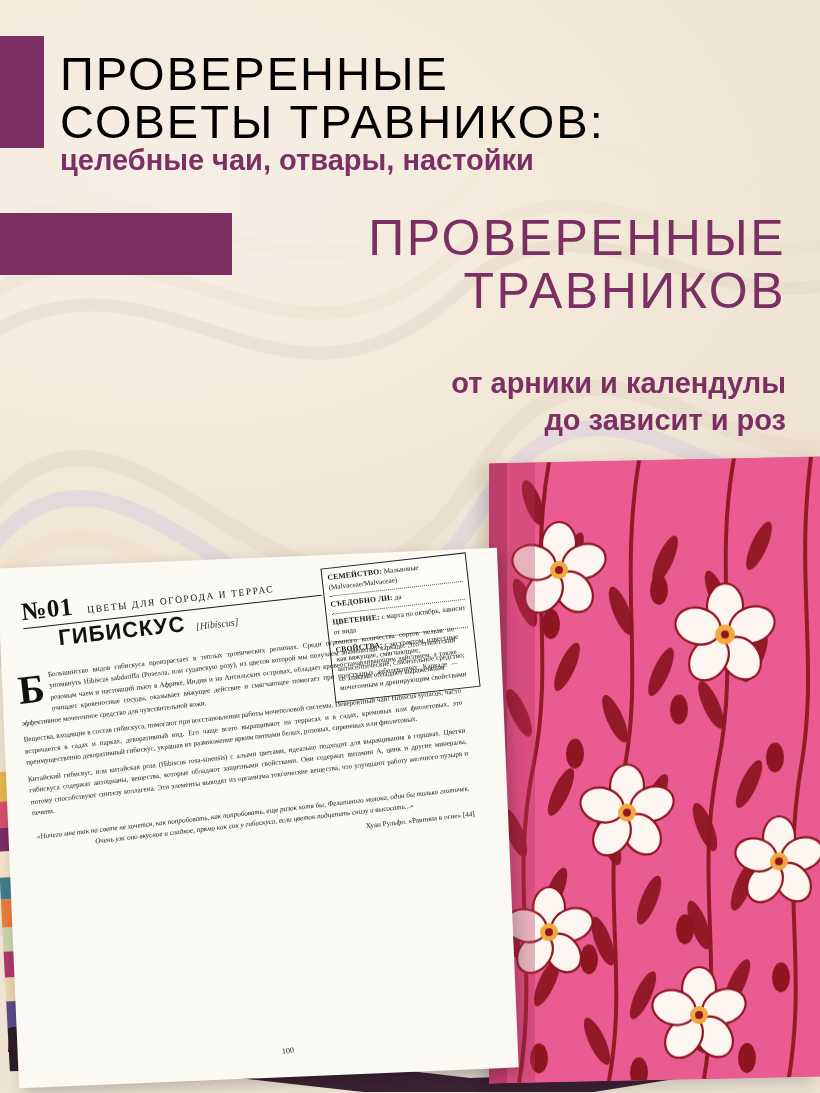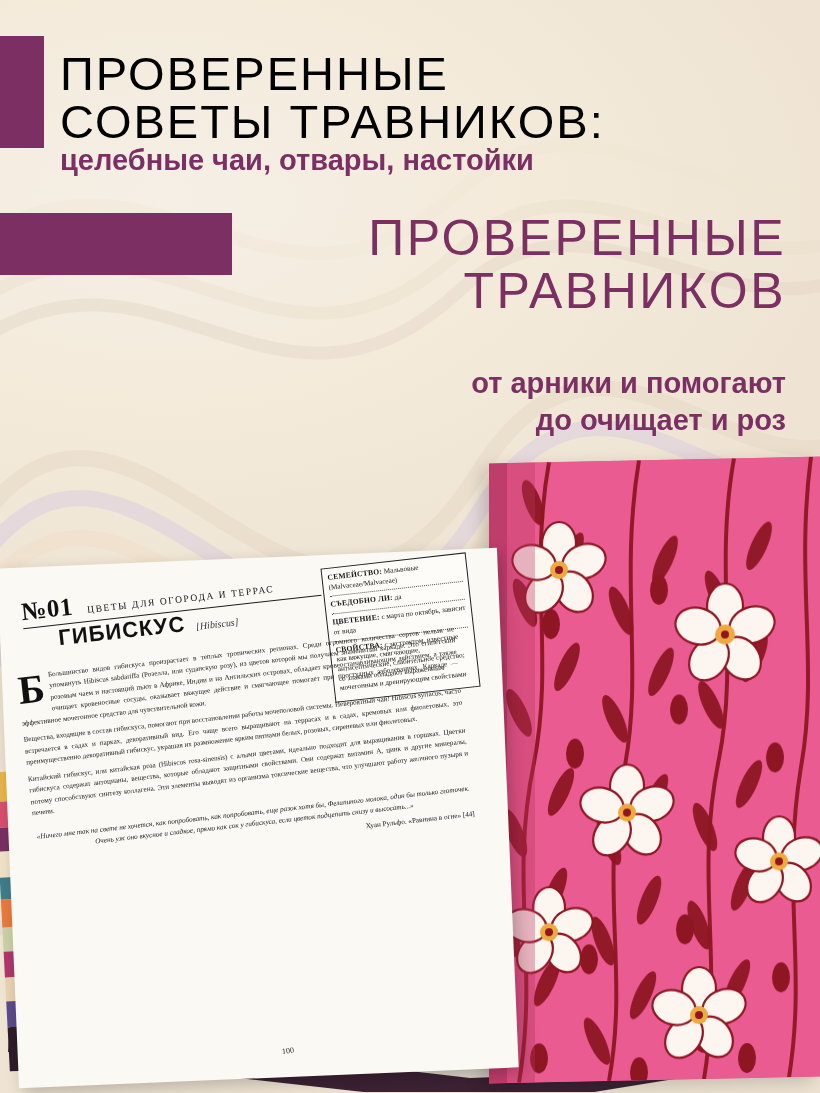--- a/index.html
+++ b/index.html
@@ -318,22 +318,22 @@
   </div>
 
   <div class="subtitle-1">целебные чаи, отвары, настойки</div>
 
   <div class="title-second">
     <span>ПРОВЕРЕННЫЕ</span>
     <span>ТРАВНИКОВ</span>
   </div>
 
   <div class="subtitle-2">
-    <span>от арники и помогают</span>
-    <span>до очищает и роз</span>
+    <span>от арники и календулы</span>
+    <span>до зависит и роз</span>
   </div>
 </div>
 
 <div class="photo">
 
   <svg class="book-base" viewBox="0 0 820 560" preserveAspectRatio="none">
     <path d="M-10,120 L520,60 L830,40 L830,560 L-10,560 Z" fill="#ece6dc" opacity="0.0"></path>
 
     <path d="M20,470 L470,520 L520,518 L810,470 L812,512 L520,556 L470,556 L18,506 Z" fill="#ded8cd"></path>
     <path d="M14,452 L470,506 L520,504 L812,452 L812,476 L520,524 L470,524 L14,474 Z" fill="#efebe3"></path>

